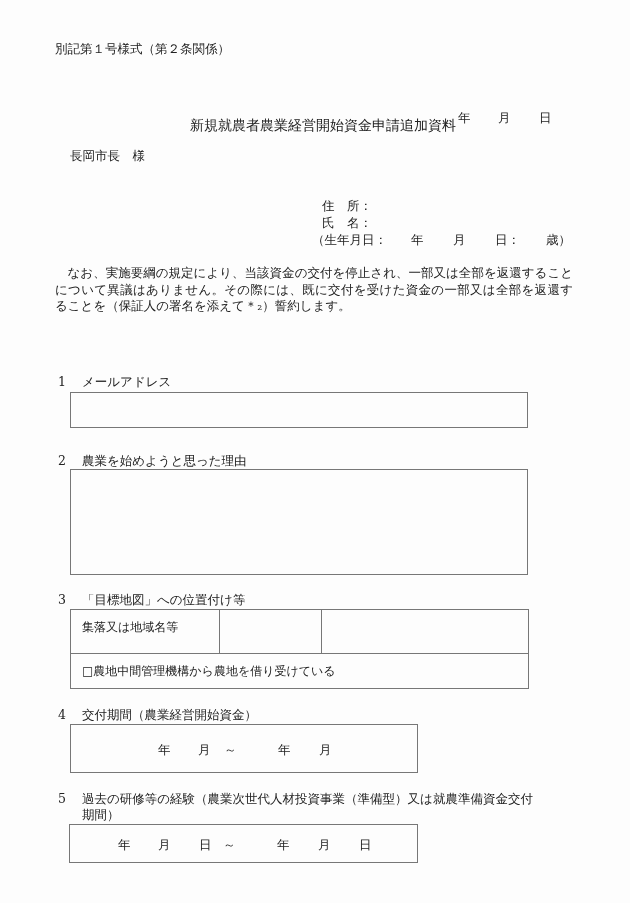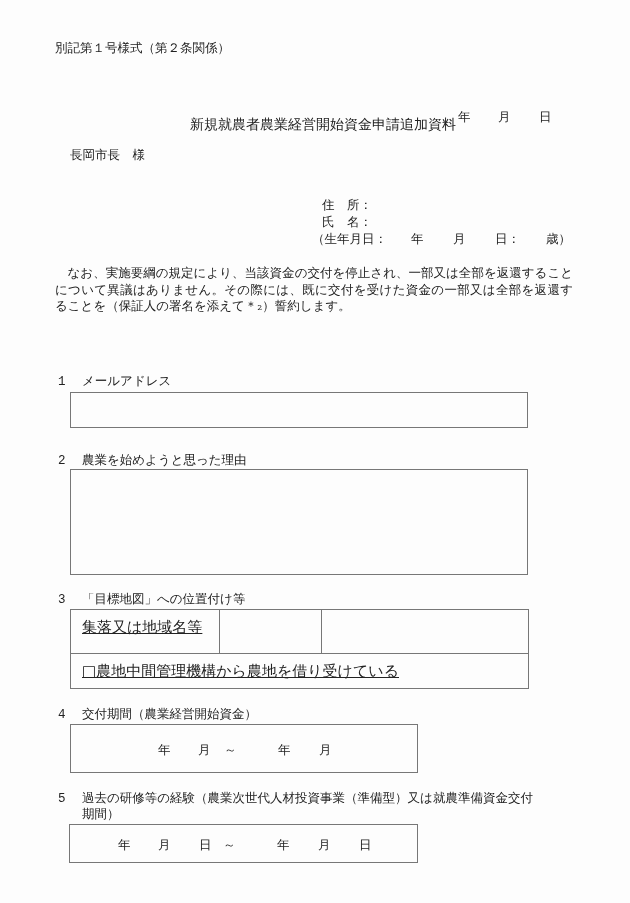--- a/index.html
+++ b/index.html
@@ -1,27 +1,27 @@
 <!DOCTYPE html>
 <html><head>
   <meta charset="utf-8">
   <style>
     html, body { margin: 0; padding: 0; background: #fdfdfd; }
     body {
       width: 630px; height: 903px; position: relative; overflow: hidden;
       font-family: "DejaVu Serif", "Liberation Serif", serif;
       color: #222; font-size: 12.5px;
     }
-    .abs { position: absolute; white-space: nowrap; line-height: 1; font-family: Liberation Mono, monospace; }
+    .abs { position: absolute; white-space: nowrap; line-height: 1; }
     .box { position: absolute; border: 1px solid #777; box-sizing: border-box; background: #fdfdfd; }
     .para { position: absolute; left: 55px; width: 518px; line-height: 16.5px; font-size: 12.5px; text-align: justify; }
     .para p { margin: 0; text-indent: 1em; }
     .tbl-line-h { position: absolute; height: 1px; background: #777; }
     .tbl-line-v { position: absolute; width: 1px; background: #777; }
-    .cell-text { position: absolute; font-size: 15px; line-height: 16px; text-decoration: underline; }
+    .cell-text { position: absolute; font-size: 12px; line-height: 16px; }
     .ymd span { position: absolute; top: 0; }
   </style>
 </head>
 <body>
 
 <div class="abs" style="left:55px; top:43px; font-size:12.5px;">別記第１号様式（第２条関係）</div>
 <div class="abs" style="left:190px; top:77px; font-size:14px;margin-top:41px;">新規就農者農業経営開始資金申請追加資料</div>
 
 <div>
   <span class="abs" style="left:458px; top:112px;">年</span>

